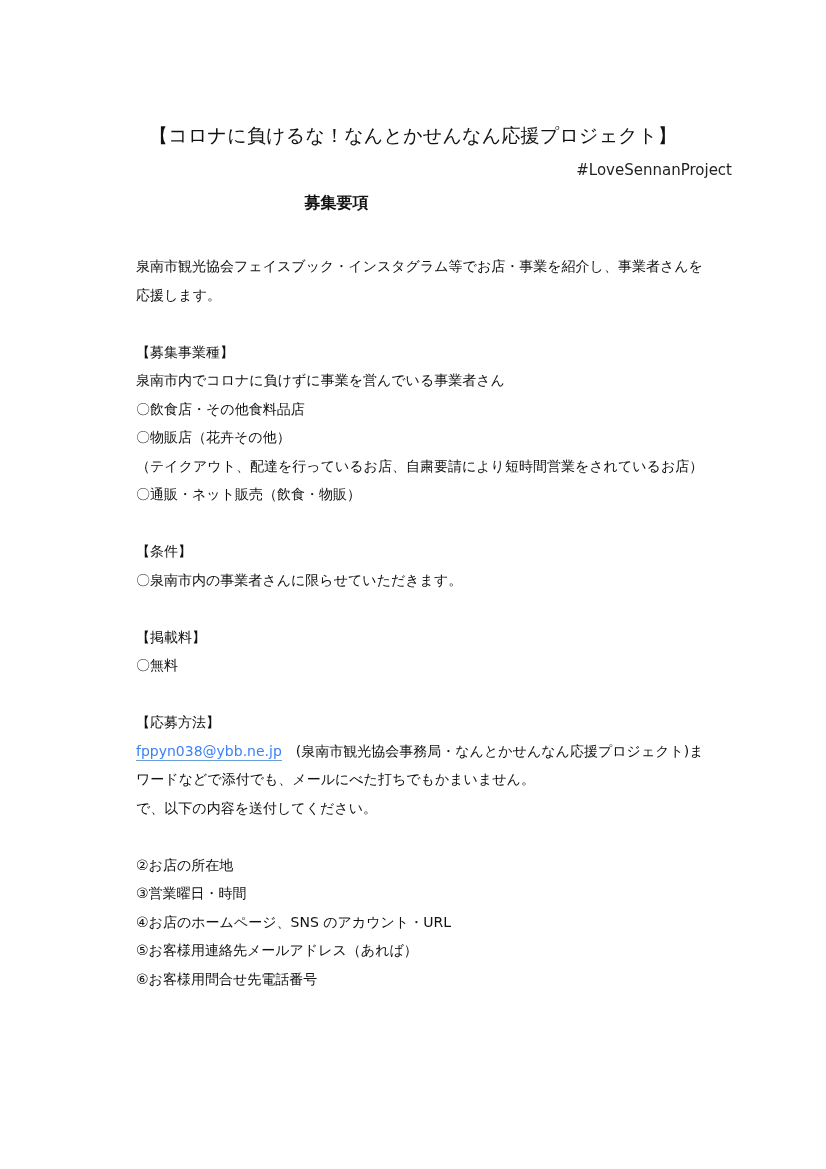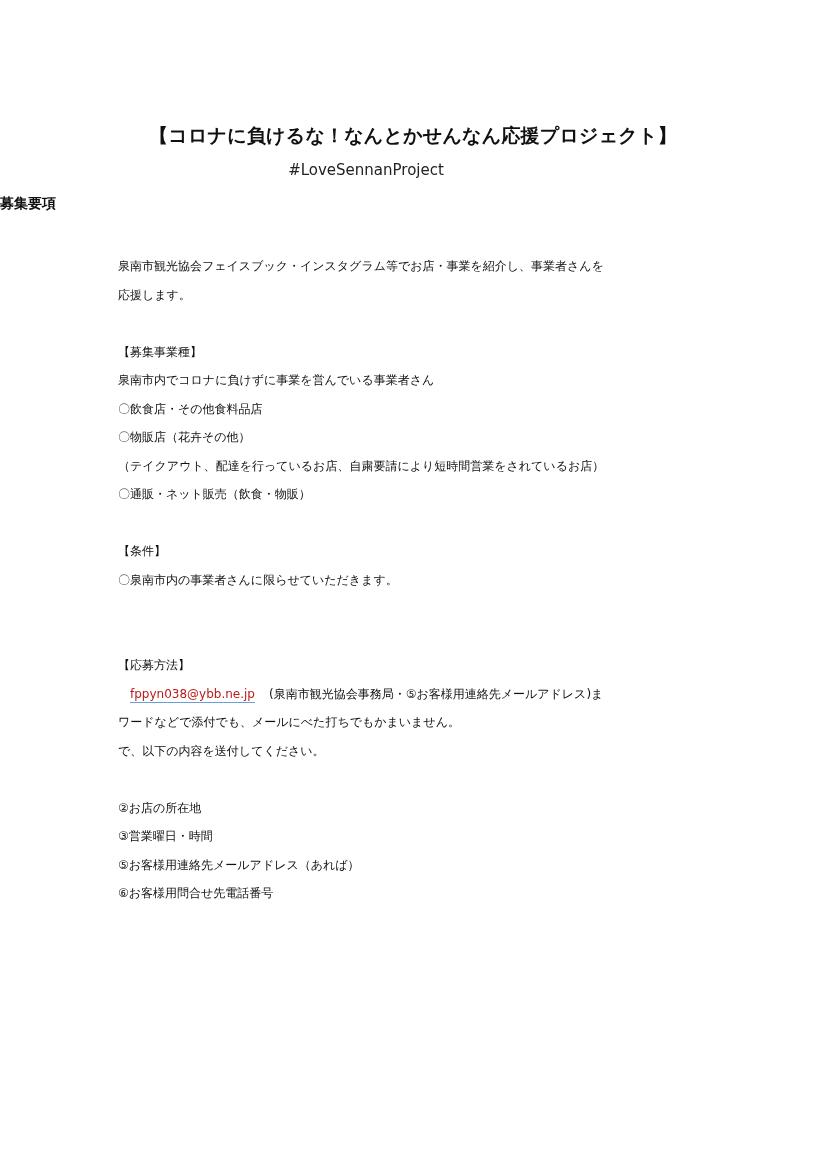--- a/index.html
+++ b/index.html
@@ -20,64 +20,64 @@
       left: 0; top: 0;
       width: 826px; height: 1169px;
       background: #ffffff;
     }
     .title {
       position: absolute;
       left: 0; width: 826px;
       top: 121px;
       text-align: center;
       font-size: 19px;
-      font-weight: bold;
+      font-weight: normal;
       line-height: 28px;
       letter-spacing: 0.2px;
     }
     .hashtag {
       position: absolute;
       left: 0; width: 732px;
       top: 158px;
-      text-align: center;
+      text-align: right;
       font-size: 15px;
       line-height: 24px;
       color: #222;
     }
     .subtitle {
       position: absolute;
       left: 0; width: 673px;
       top: 190px;
-      font-size: 14px;
+      text-align: center;
+      font-size: 16px;
       font-weight: bold;
       line-height: 26px;
     }
     .body {
       position: absolute;
-      left: 118px;
+      left: 136px;
       top: 252px;
       width: 600px;
-      font-size: 12px;
+      font-size: 14px;
       line-height: 28.5px;
     }
     .line {
       display: block;
       white-space: nowrap;
       min-height: 28.5px;
     }
     .blank {
       display: block;
       height: 28.5px;
     }
     .link {
-      color: #b91c1c;
+      color: #3b82f6;
       text-decoration: none;
       border-bottom: 1px solid #6aa0d8;
       padding-bottom: 1px;
-      margin-left: 12px;
     }
     .gap {
       display: inline-block;
       width: 14px;
     }
   </style>
 </head>
 <body>
 
 <div class="page">
@@ -106,35 +106,40 @@
 
     <span class="blank"></span>
 
     <div>
       <span class="line">【条件】</span>
       <span class="line">〇泉南市内の事業者さんに限らせていただきます。</span>
     </div>
 
     <span class="blank"></span>
 
+    <div>
+      <span class="line">【掲載料】</span>
+      <span class="line">〇無料</span>
+    </div>
 
     <span class="blank"></span>
 
     <div>
       <span class="line">【応募方法】</span>
       <span class="line">
-        <a class="link">fppyn038@ybb.ne.jp</a><span class="gap"></span><span>(泉南市観光協会事務局・⑤お客様用連絡先メールアドレス)ま</span>
+        <a class="link">fppyn038@ybb.ne.jp</a><span class="gap"></span><span>(泉南市観光協会事務局・なんとかせんなん応援プロジェクト)ま</span>
       </span>
       <span class="line">ワードなどで添付でも、メールにべた打ちでもかまいません。</span>
       <span class="line">で、以下の内容を送付してください。</span>
     </div>
 
     <span class="blank"></span>
 
     <div>
       <span class="line">②お店の所在地</span>
       <span class="line">③営業曜日・時間</span>
+      <span class="line">④お店のホームページ、SNS のアカウント・URL</span>
       <span class="line">⑤お客様用連絡先メールアドレス（あれば）</span>
       <span class="line">⑥お客様用問合せ先電話番号</span>
     </div>
 
   </div>
 </div>
 
 </body></html>

